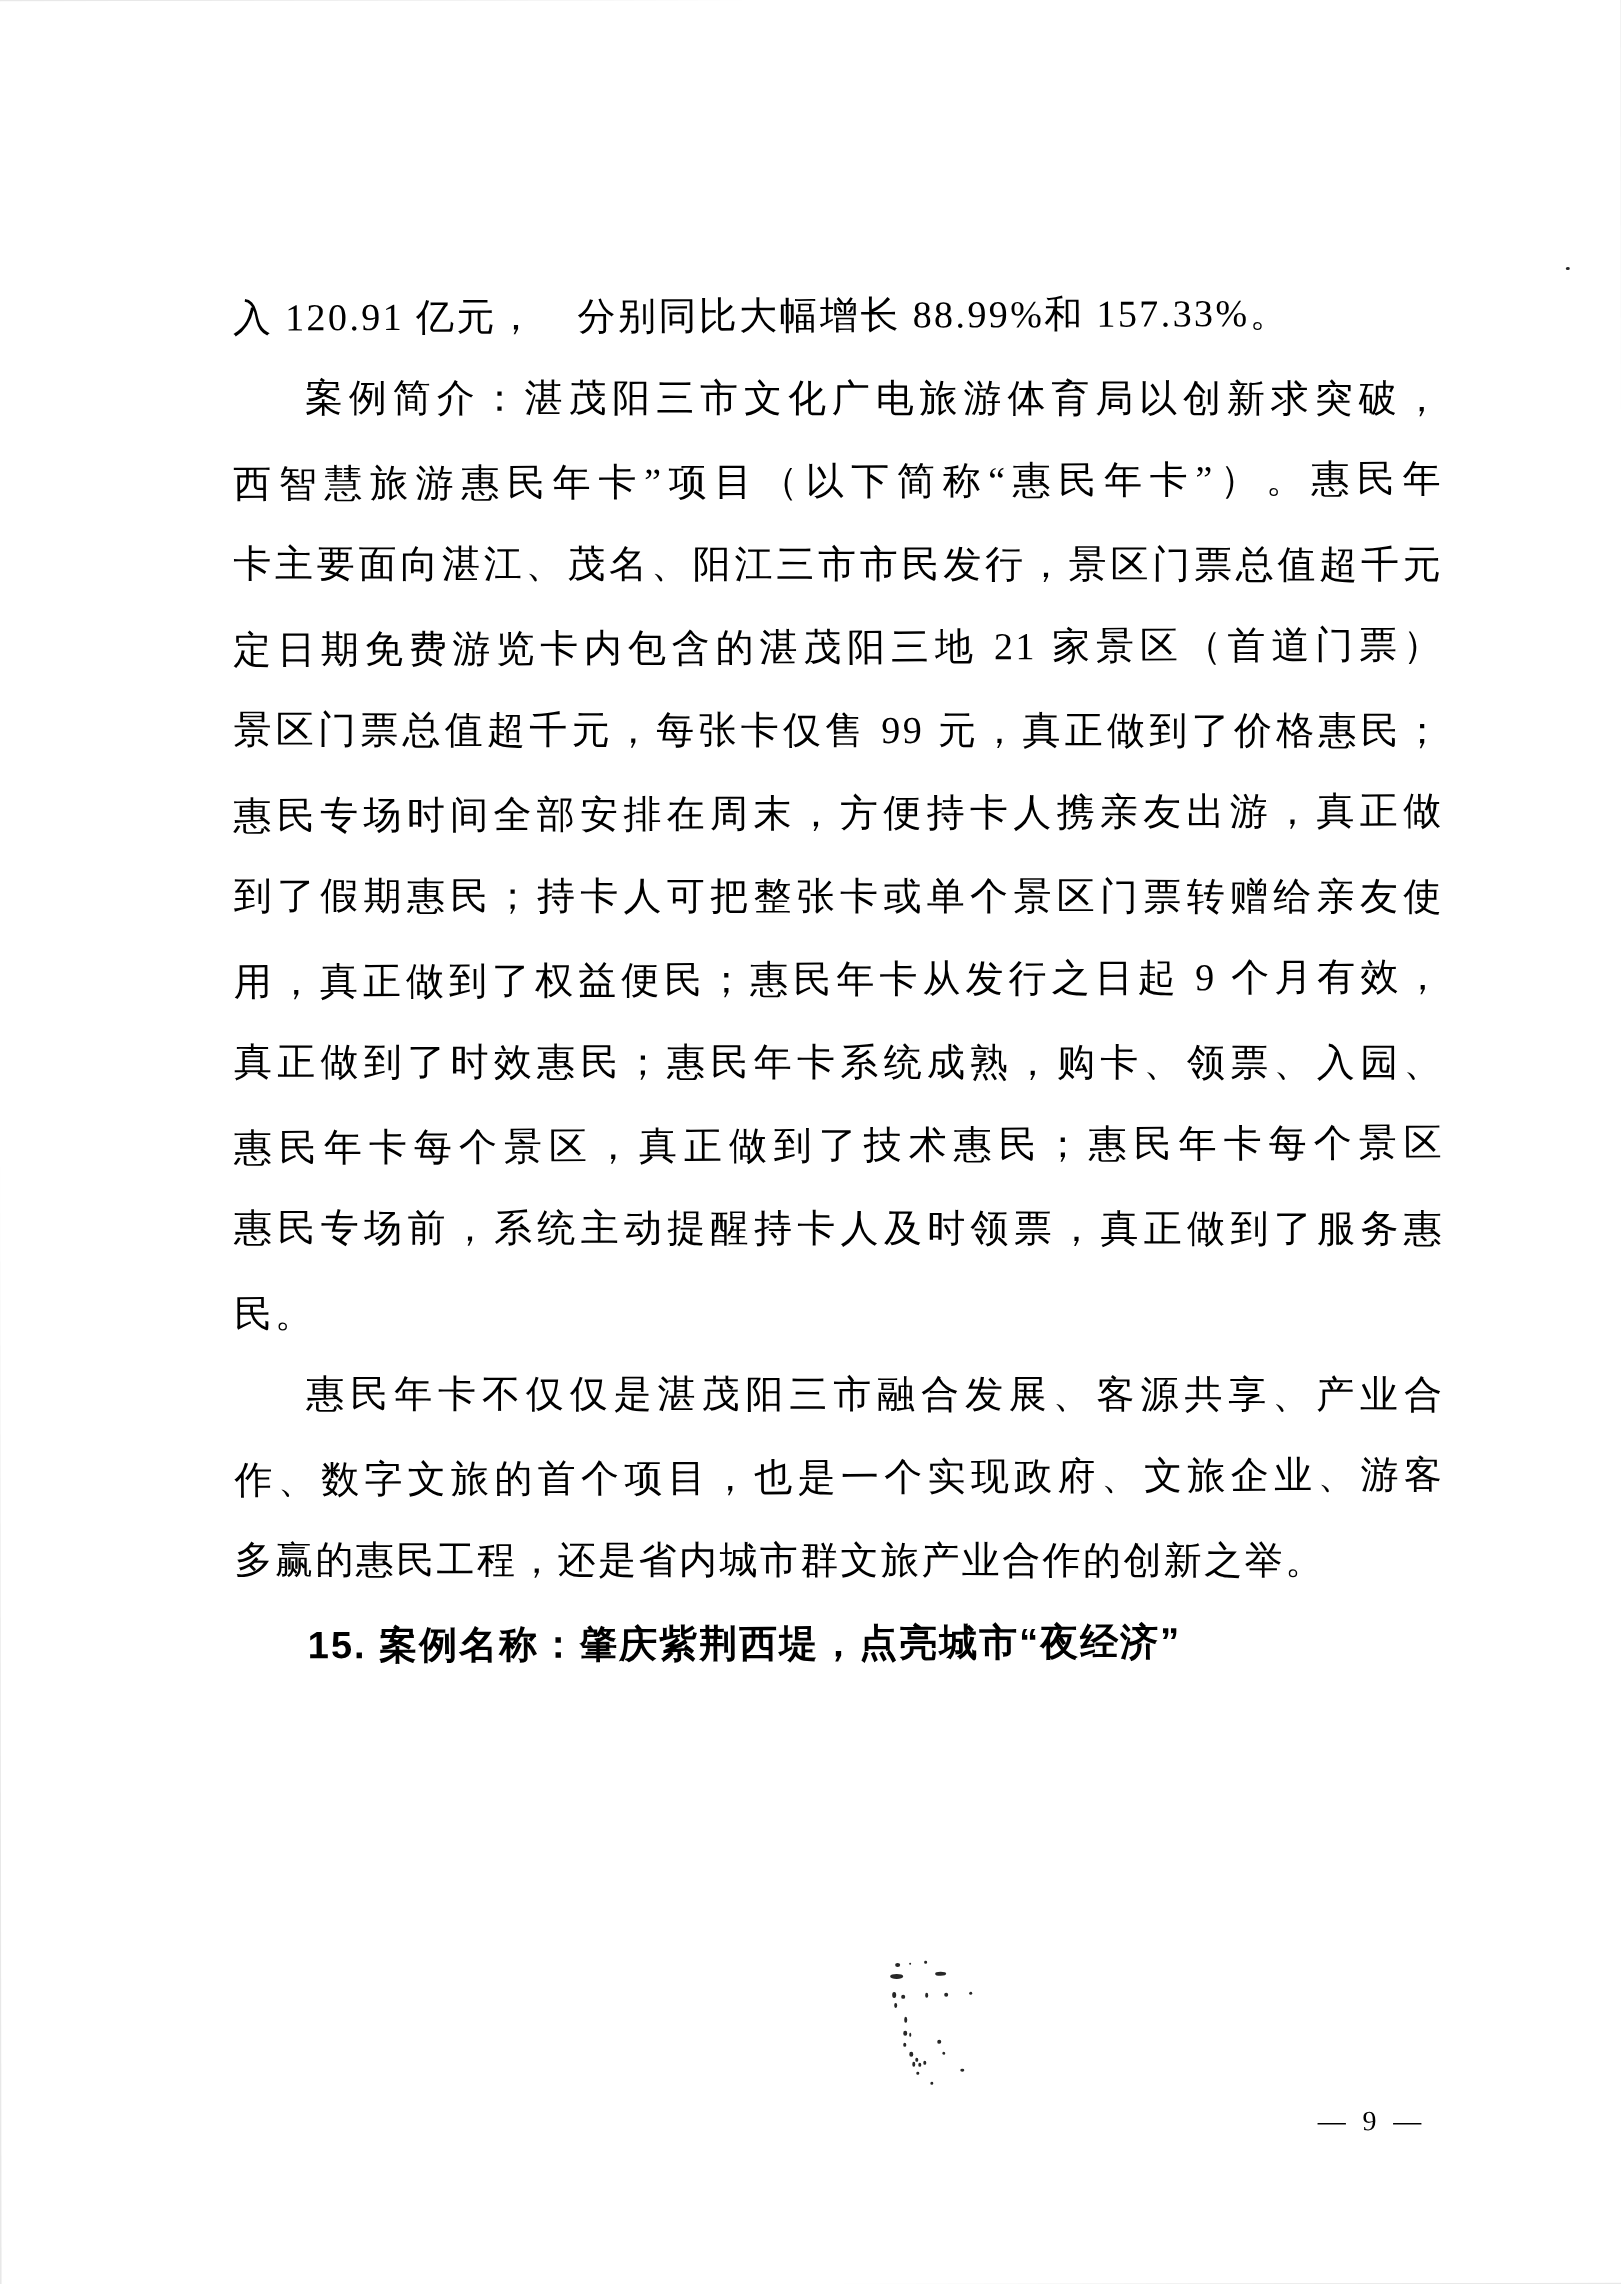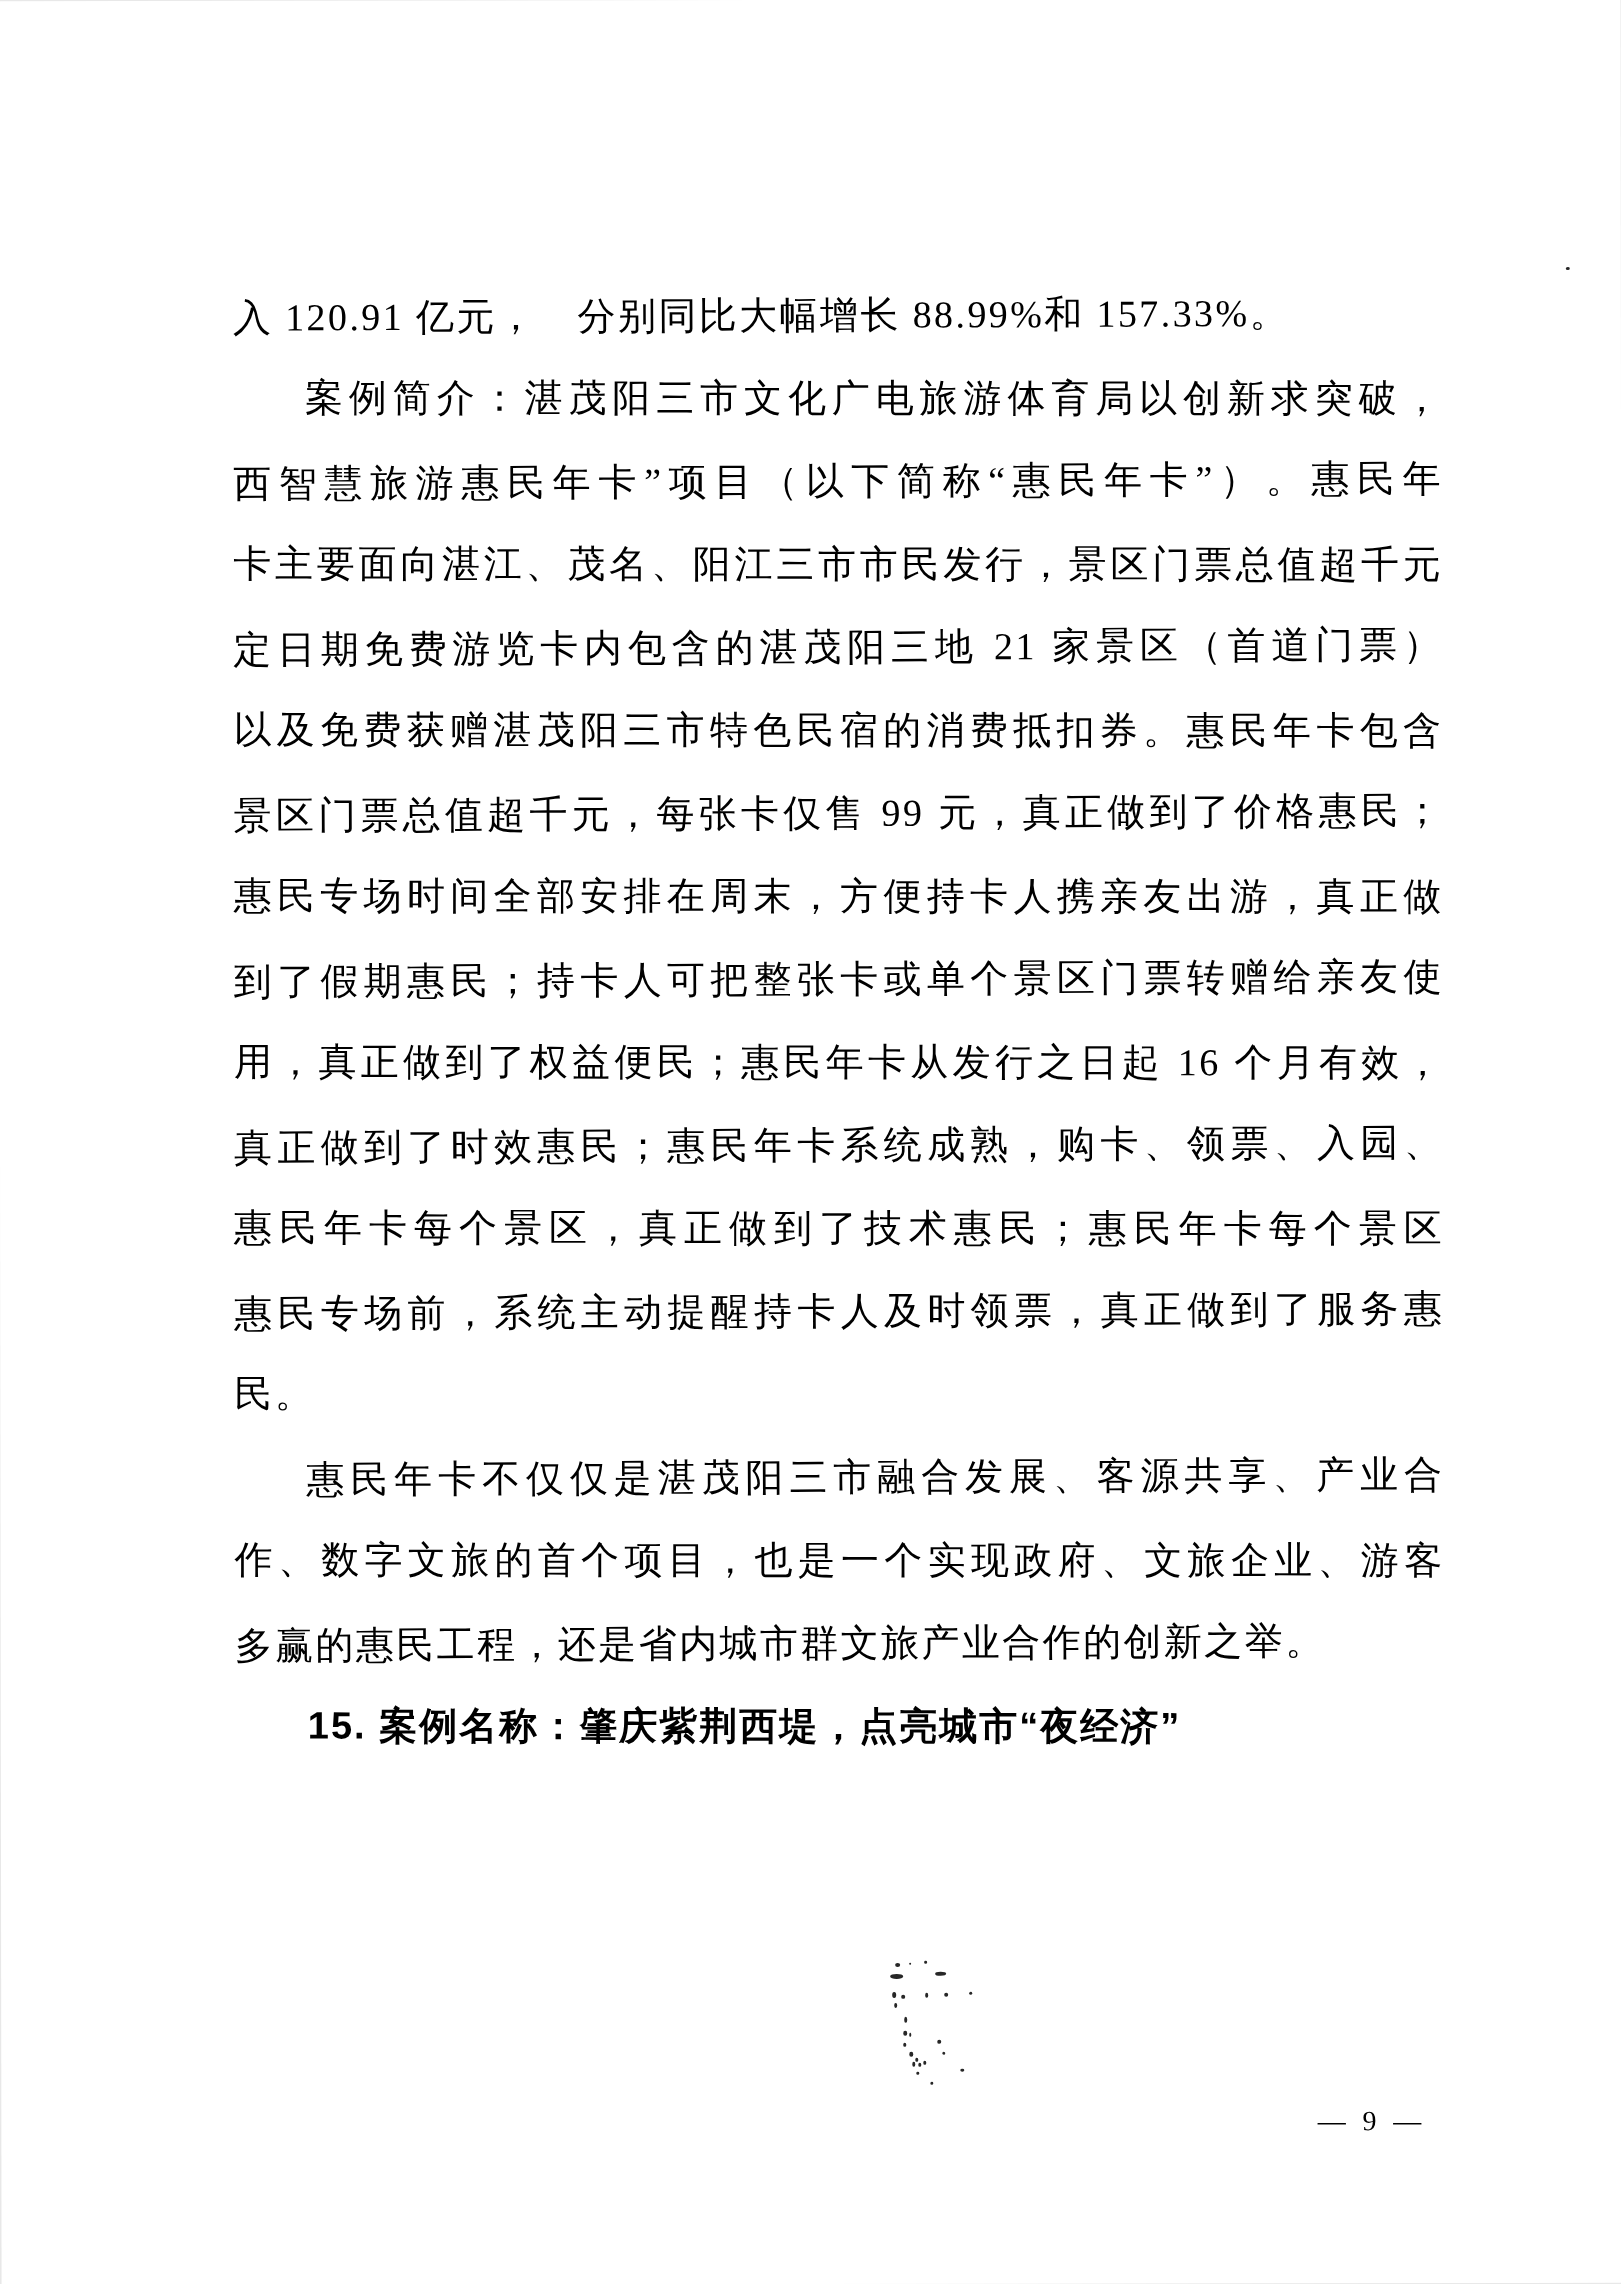--- a/index.html
+++ b/index.html
@@ -69,25 +69,24 @@
 <body>
 
 <div class="page">
 
   <div class="text-block">
     <div class="line">入 120.91 亿元，　分别同比大幅增长 88.99%和 157.33%。</div>
     <div class="line ind j">案例简介：湛茂阳三市文化广电旅游体育局以创新求突破，</div>
     <div class="line j">西智慧旅游惠民年卡”项目（以下简称“惠民年卡”）。惠民年</div>
     <div class="line j">卡主要面向湛江、茂名、阳江三市市民发行，景区门票总值超千元</div>
     <div class="line j">定日期免费游览卡内包含的湛茂阳三地 21 家景区（首道门票）</div>
-    <div class="line j">以及免费获赠湛茂阳三市特色民宿的消费抵扣券。惠民年卡包含</div>
     <div class="line j">景区门票总值超千元，每张卡仅售 99 元，真正做到了价格惠民；</div>
     <div class="line j">惠民专场时间全部安排在周末，方便持卡人携亲友出游，真正做</div>
     <div class="line j">到了假期惠民；持卡人可把整张卡或单个景区门票转赠给亲友使</div>
-    <div class="line j">用，真正做到了权益便民；惠民年卡从发行之日起 16 个月有效，</div>
+    <div class="line j">用，真正做到了权益便民；惠民年卡从发行之日起 9 个月有效，</div>
     <div class="line j">真正做到了时效惠民；惠民年卡系统成熟，购卡、领票、入园、</div>
     <div class="line j">惠民年卡每个景区，真正做到了技术惠民；惠民年卡每个景区</div>
     <div class="line j">惠民专场前，系统主动提醒持卡人及时领票，真正做到了服务惠</div>
     <div class="line">民。</div>
     <div class="line ind j">惠民年卡不仅仅是湛茂阳三市融合发展、客源共享、产业合</div>
     <div class="line j">作、数字文旅的首个项目，也是一个实现政府、文旅企业、游客</div>
     <div class="line">多赢的惠民工程，还是省内城市群文旅产业合作的创新之举。</div>
     <div class="line h">15. 案例名称：肇庆紫荆西堤，点亮城市“夜经济”</div>
   </div>
 

